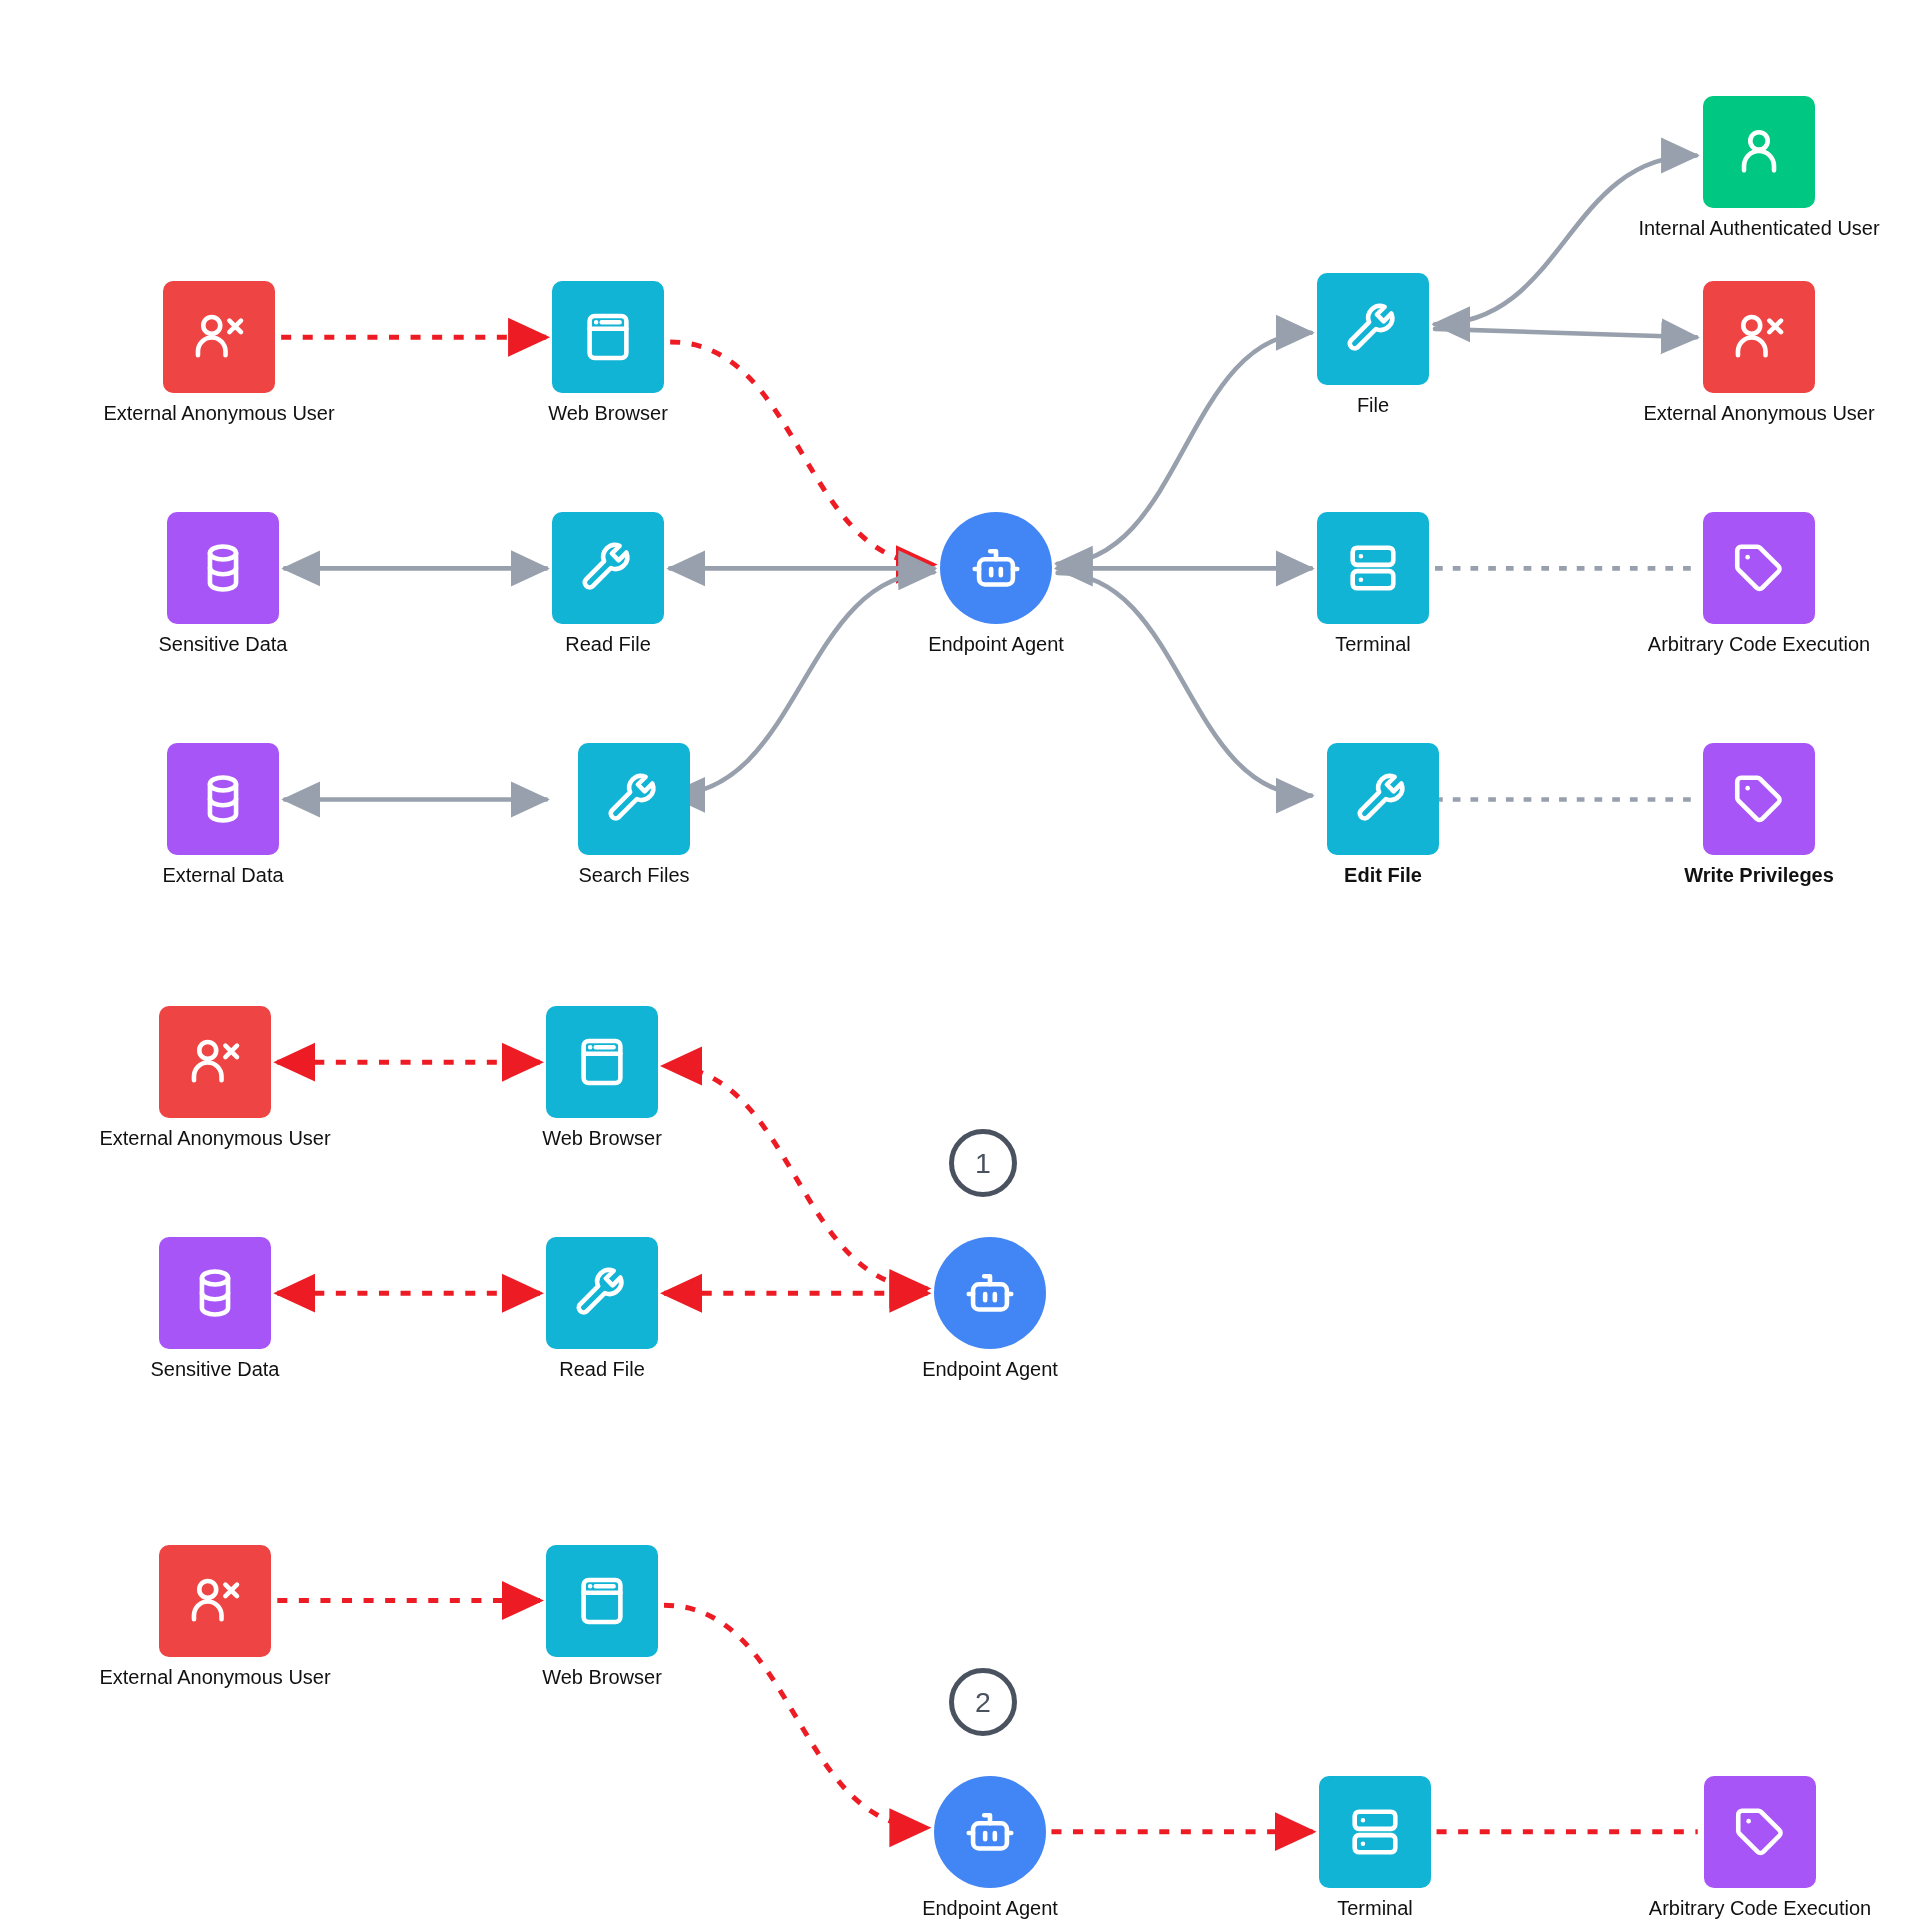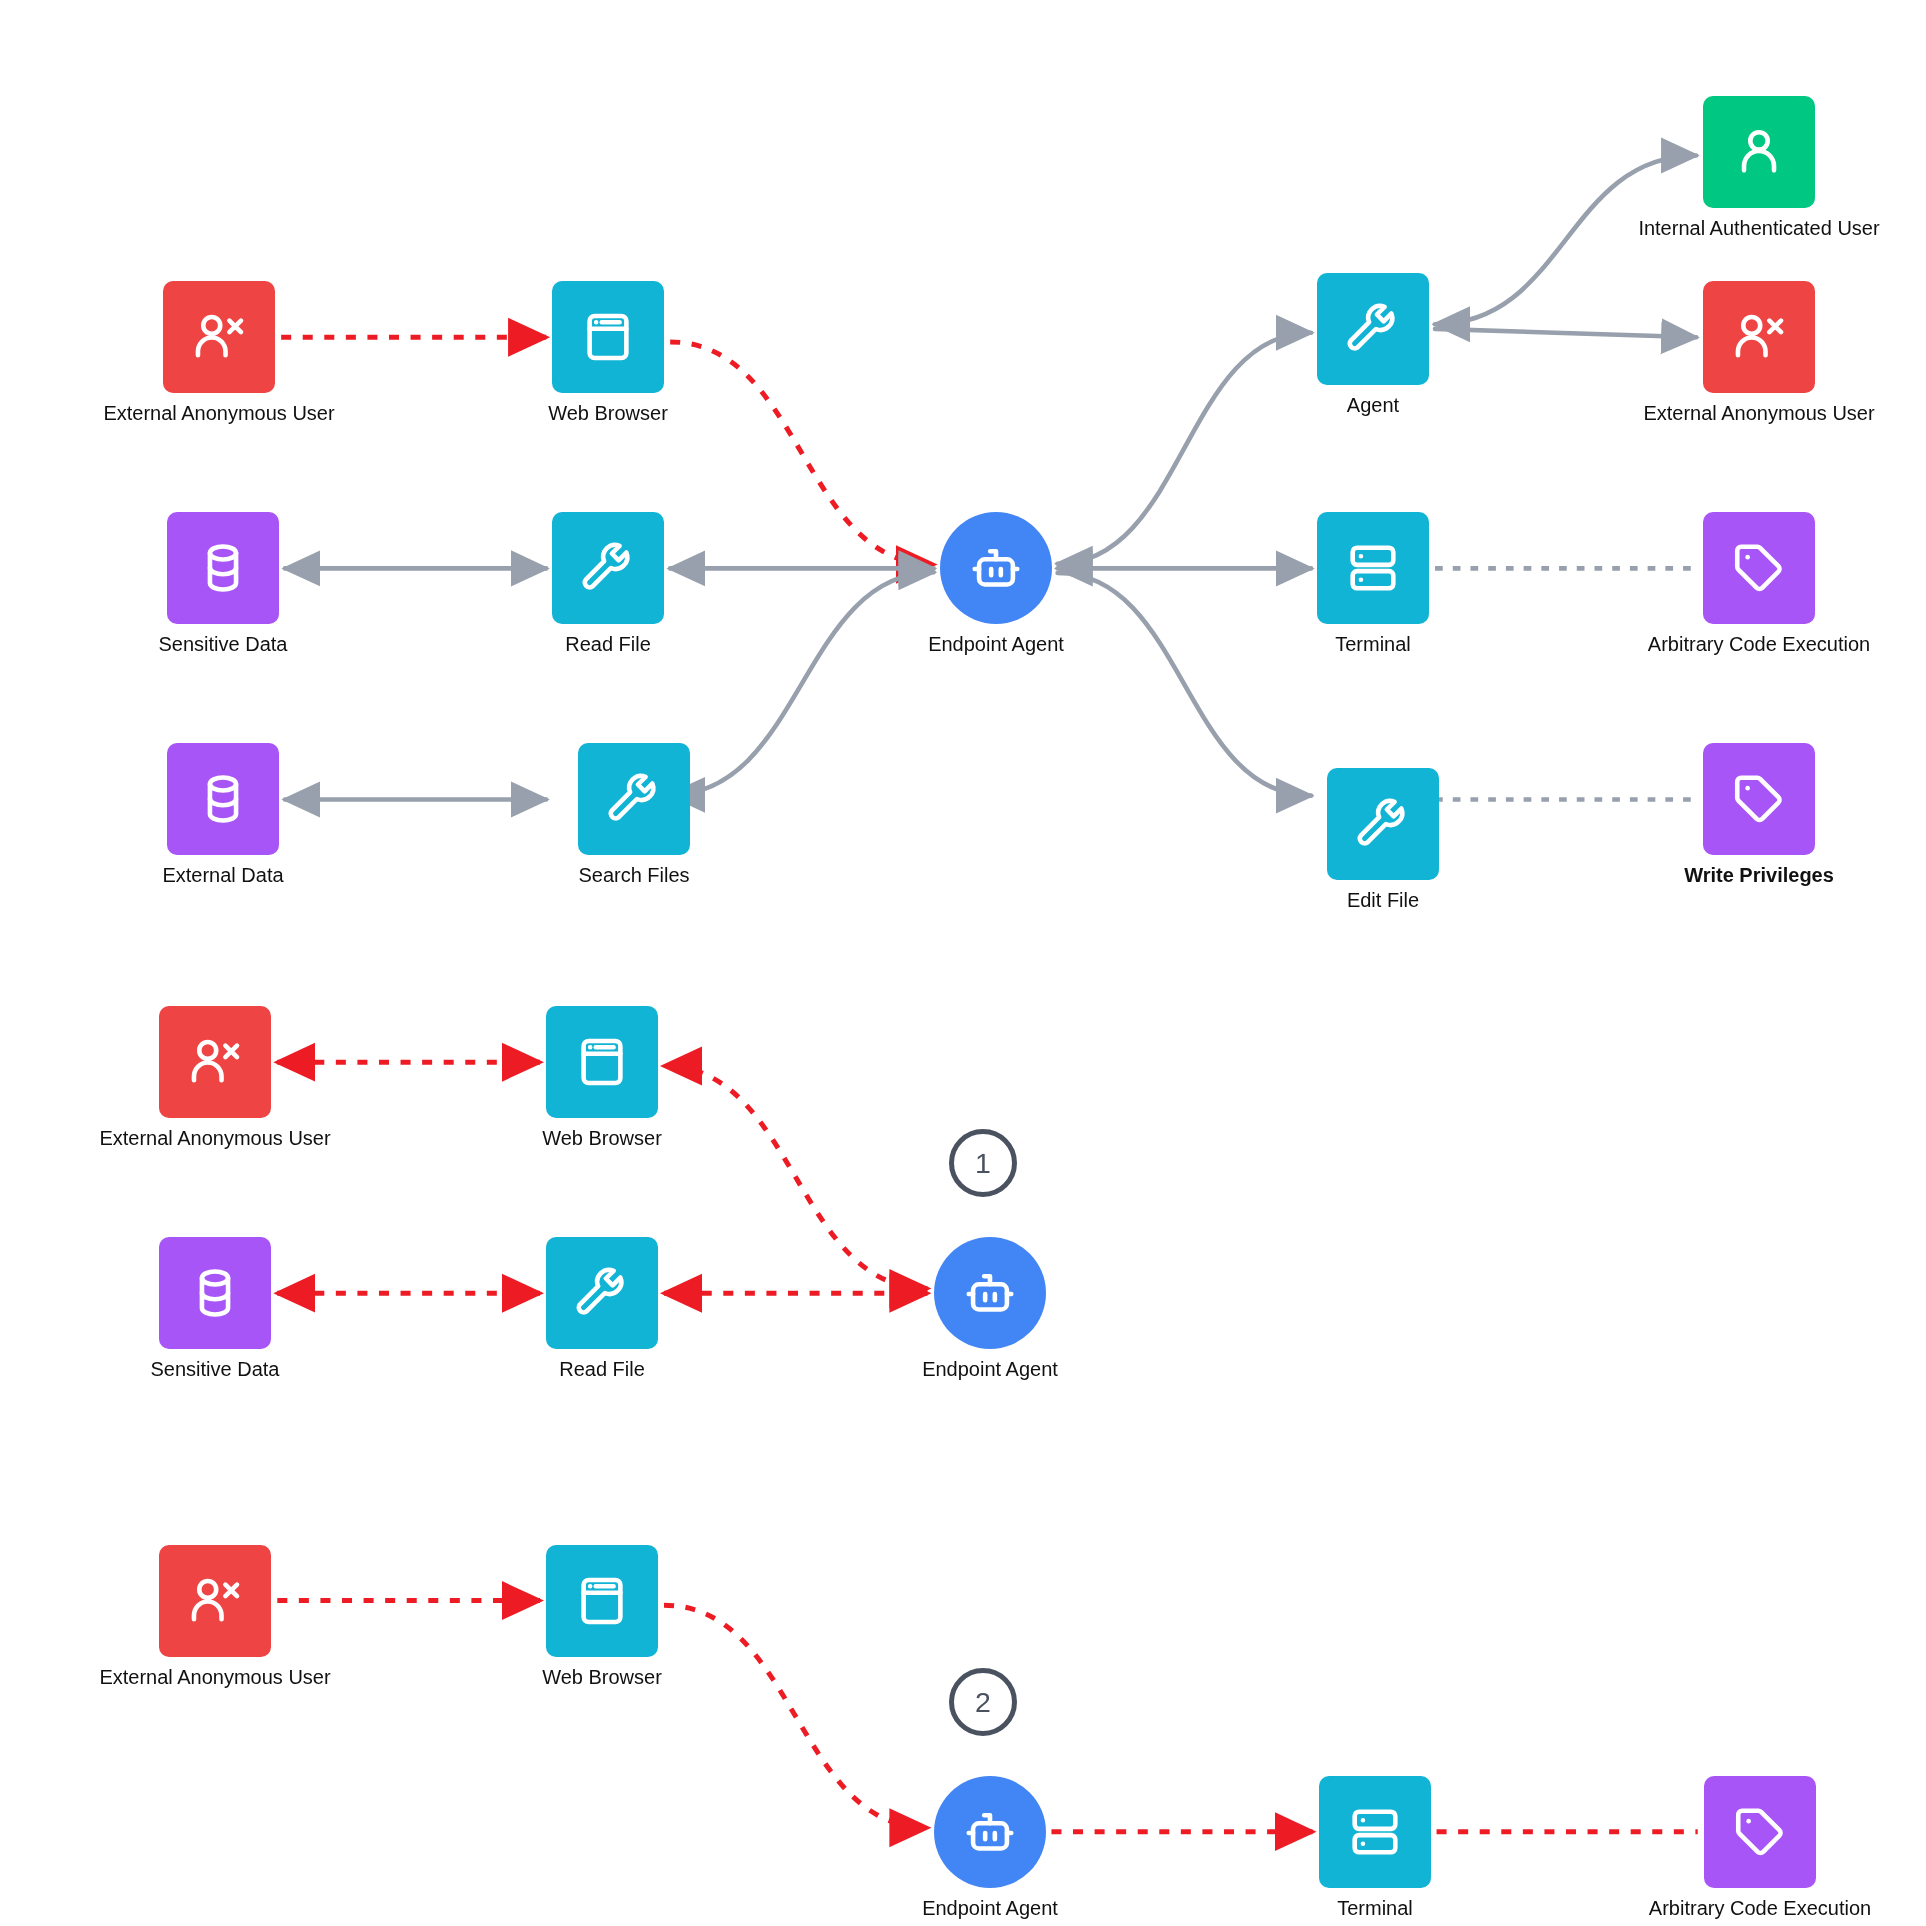--- a/index.html
+++ b/index.html
@@ -143,21 +143,21 @@
         <div class="nlabel" style="color: rgb(17, 17, 17);">Search Files</div>
       </div>
       <div class="node" style="left: 1317px; top: 273px; width: 112px;">
         <div class="shape rect" style="width: 112px; height: 112px; background: rgb(17, 180, 212);">
           <span>
             <svg viewBox="0 0 24 24" width="58" height="58" fill="none" stroke="#fff" stroke-width="1.9" stroke-linecap="round" stroke-linejoin="round">
               <path d="M19.6 5.6a4.9 4.9 0 0 1-6.4 6.4L5.6 19.6a2 2 0 0 1-2.8-2.8l7.6-7.6a4.9 4.9 0 0 1 6.4-6.4l-3.2 3.2 2.8 2.8z"></path>
             </svg>
           </span>
         </div>
-        <div class="nlabel" style="color: rgb(17, 17, 17);">Agent</div>
+        <div class="nlabel" style="color: rgb(17, 17, 17);">File</div>
       </div>
       <div class="node" style="left: 1703px; top: 96px; width: 112px;">
         <div class="shape rect" style="width: 112px; height: 112px; background: rgb(0, 199, 129);">
           <span>
             <svg viewBox="0 0 24 24" width="58" height="58" fill="none" stroke="#fff" stroke-width="1.9" stroke-linecap="round" stroke-linejoin="round">
               <circle cx="12" cy="7.4" r="3.6"></circle>
               <path d="M5.8 19.6v-1.8a6.2 6.2 0 0 1 6.2-6.2 6.2 6.2 0 0 1 6.2 6.2v1.8"></path>
             </svg>
           </span>
         </div>
@@ -191,21 +191,21 @@
         <div class="shape rect" style="width: 112px; height: 112px; background: rgb(168, 85, 247);">
           <span>
             <svg viewBox="0 0 24 24" width="58" height="58" fill="none" stroke="#fff" stroke-width="1.9" stroke-linecap="round" stroke-linejoin="round">
               <path d="M11.3 3.2H4.6a1.6 1.6 0 0 0-1.6 1.6v6.7c0 .43.17.83.47 1.13l7.6 7.6a1.6 1.6 0 0 0 2.26 0l6.7-6.7a1.6 1.6 0 0 0 0-2.26l-7.6-7.6a1.6 1.6 0 0 0-1.13-.47z"></path>
               <path d="M7.3 7.5v0.01"></path>
             </svg>
           </span>
         </div>
         <div class="nlabel" style="color: rgb(17, 17, 17);">Arbitrary Code Execution</div>
       </div>
-      <div class="node" style="left: 1317px; top: 768px; width: 132px;">
+      <div class="node" style="left: 1317px; top: 743px; width: 132px; font-weight: bold;">
         <div class="shape rect" style="width: 112px; height: 112px; background: rgb(17, 180, 212);">
           <span>
             <svg viewBox="0 0 24 24" width="58" height="58" fill="none" stroke="#fff" stroke-width="1.9" stroke-linecap="round" stroke-linejoin="round">
               <path d="M19.6 5.6a4.9 4.9 0 0 1-6.4 6.4L5.6 19.6a2 2 0 0 1-2.8-2.8l7.6-7.6a4.9 4.9 0 0 1 6.4-6.4l-3.2 3.2 2.8 2.8z"></path>
             </svg>
           </span>
         </div>
         <div class="nlabel" style="color: rgb(17, 17, 17);">Edit File</div>
       </div>
       <div class="node" style="left: 1703px; top: 743px; width: 112px; font-weight: bold;">

